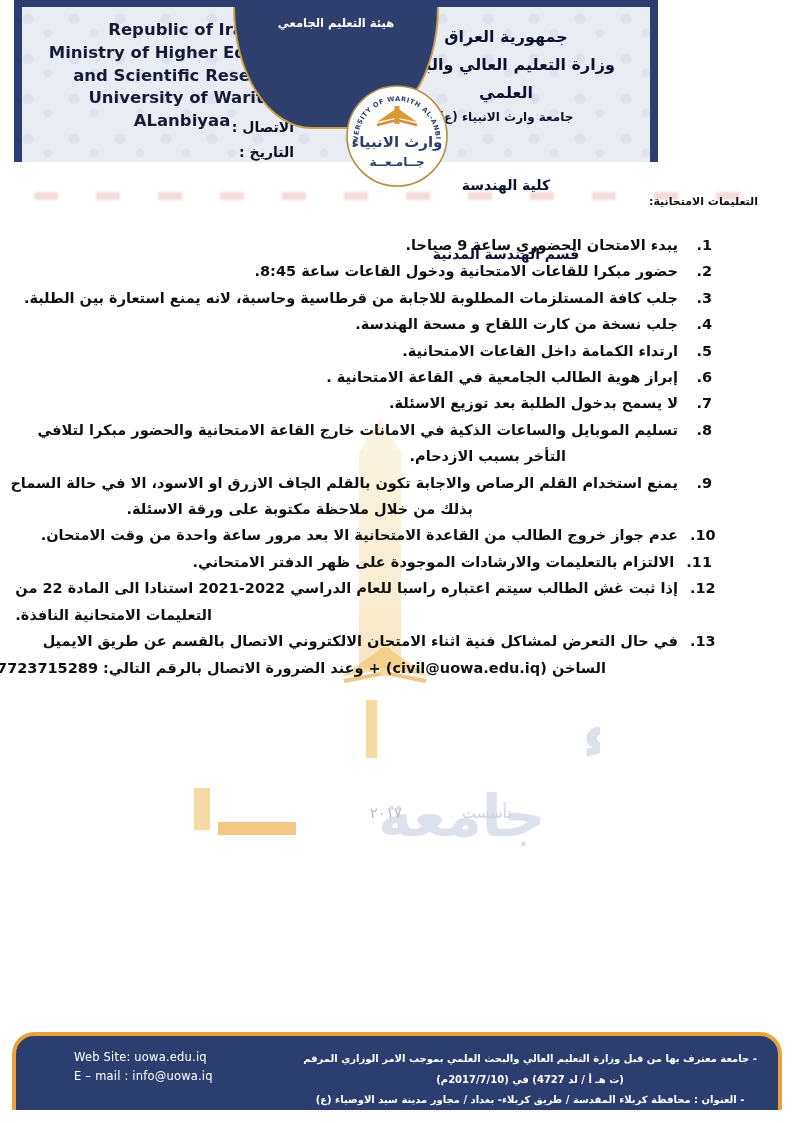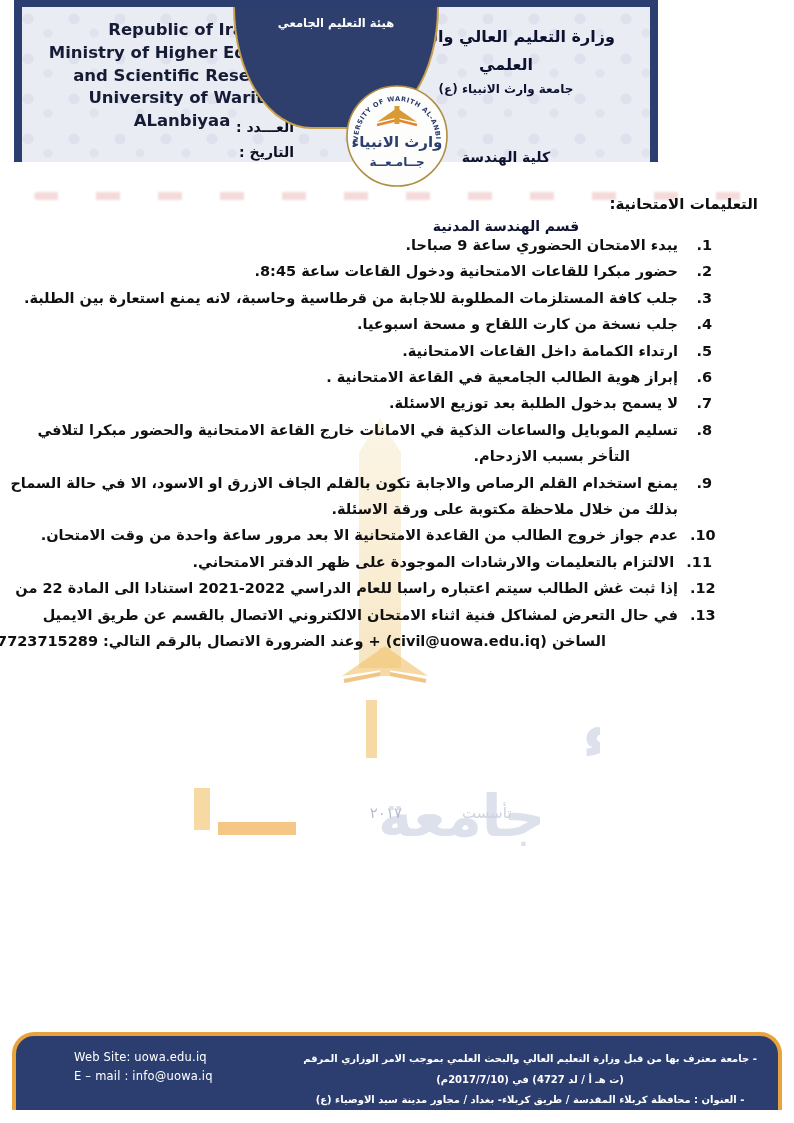--- a/index.html
+++ b/index.html
@@ -50,32 +50,32 @@
   }
   
   .reddots{
     position:absolute;left:34px;top:192px;width:726px;height:8px;
     background:repeating-linear-gradient(90deg, rgba(205,90,90,0.22) 0 24px, rgba(205,90,90,0) 24px 62px);
     filter:blur(1.2px);border-radius:4px;
   }
   
   .doc-title{
     position:absolute;top:195px;right:36px;direction:rtl;
-    font-size:15px;font-weight:bold;color:#101010;
+    font-size:11px;font-weight:bold;color:#101010;
   }
   .list{
     position:absolute;top:232px;right:82px;width:632px;direction:rtl;
     color:#101010;font-size:14.5px;font-weight:bold;z-index:4;
   }
   .item{display:flex;gap:12px;line-height:26.4px;}
   .item .num{min-width:22px;text-align:right;direction:ltr;unicode-bidi:bidi-override;}
   .item .txt{flex:1;}
   .item .l{display:block;white-space:nowrap;}
-  .ind-8{margin-right:48px;}
-  .ind-9{}
+  .ind-8{margin-right:112px;}
+  .ind-9{margin-right:205px;}
   .ind-12{text-align:left;}
   .ind-13{margin-right:72px;}
   
   .watermark{position:absolute;left:170px;top:418px;width:430px;height:440px;pointer-events:none;z-index:1;}
   .wm-tower{
     position:absolute;left:105px;top:0;width:210px;height:250px;opacity:0.55;
     background:linear-gradient(#f8ecd0 0%, #f4ddab 70%, #f0cf8d 100%);
     clip-path:polygon(50% 0%, 60% 14%, 60% 100%, 40% 100%, 40% 14%);
   }
   .wm-svg{position:absolute;left:0;top:222px;opacity:0.62;}
@@ -102,25 +102,26 @@
   <div class="vbar right"></div>
 
   <div class="hdr-left">
     <div>Republic of Iraq</div>
     <div>Ministry of Higher Education</div>
     <div>and Scientific Research</div>
     <div>University of Warith ALanbiyaa</div>
   </div>
 
   <div class="hdr-nums">
-    <div>العـــدد :</div>
+    <div>الاتصال :</div>
     <div>التاريخ :</div>
   </div>
 
   <div class="hdr-right">
+    <div class="r0">جمهورية العراق</div>
     <div class="r1">وزارة التعليم العالي والبحث العلمي</div>
     <div class="r2">جامعة وارث الانبياء (ع)</div>
     <div class="r3">كلية الهندسة</div>
     <div class="r4">قسم الهندسة المدنية</div>
   </div>
 
   <div class="arch">
     <div class="a2">هيئة التعليم الجامعي</div>
   </div>
 </div>
@@ -185,21 +186,21 @@
   <div class="item">
     <span class="num">.3</span>
     <span class="txt">
         <span class="l">جلب كافة المستلزمات المطلوبة للاجابة من قرطاسية وحاسبة، لانه يمنع استعارة بين الطلبة.</span>
       </span>
   </div>
 
   <div class="item">
     <span class="num">.4</span>
     <span class="txt">
-        <span class="l">جلب نسخة من كارت اللقاح و مسحة اسبوعيا.</span>
+        <span class="l">جلب نسخة من كارت اللقاح و مسحة الهندسة.</span>
       </span>
   </div>
 
   <div class="item">
     <span class="num">.5</span>
     <span class="txt">
         <span class="l">ارتداء الكمامة داخل القاعات الامتحانية.</span>
       </span>
   </div>
 
@@ -244,20 +245,21 @@
     <span class="num">.11</span>
     <span class="txt">
         <span class="l">الالتزام بالتعليمات والارشادات الموجودة على ظهر الدفتر الامتحاني.</span>
       </span>
   </div>
 
   <div class="item">
     <span class="num">.12</span>
     <span class="txt">
       <span class="l">إذا ثبت غش الطالب سيتم اعتباره راسبا للعام الدراسي 2022-2021 استنادا الى المادة 22 من</span>
+      <span class="l ind-12">التعليمات الامتحانية النافذة.</span>
     </span>
   </div>
 
   <div class="item">
     <span class="num">.13</span>
     <span class="txt">
       <span class="l">في حال التعرض لمشاكل فنية اثناء الامتحان الالكتروني الاتصال بالقسم عن طريق الايميل</span>
       <span class="l ind-13">الساخن (civil@uowa.edu.iq) + وعند الضرورة الاتصال بالرقم التالي:  07723715289.</span>
     </span>
   </div>

